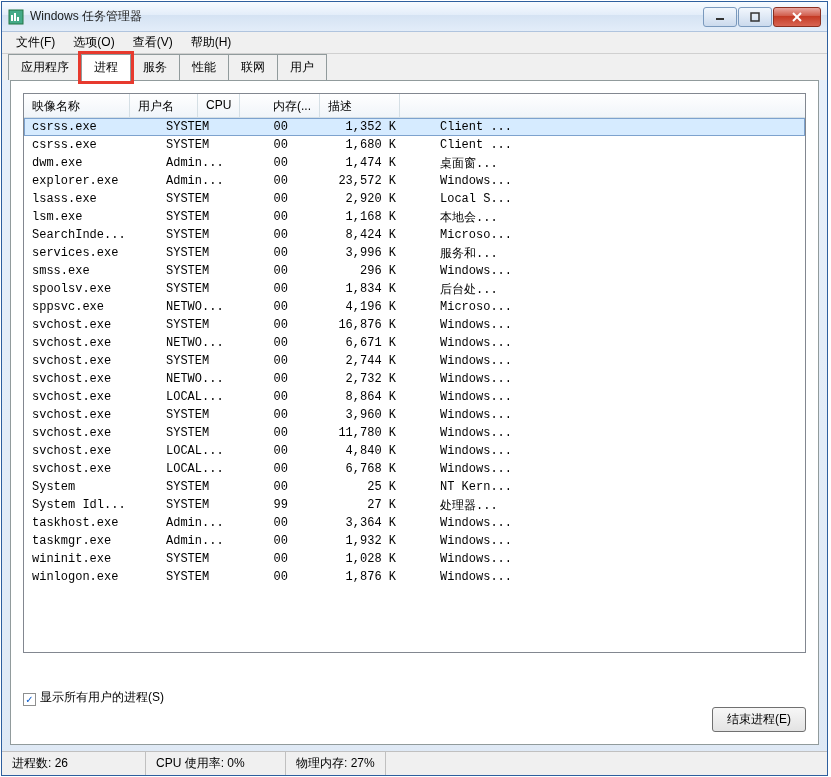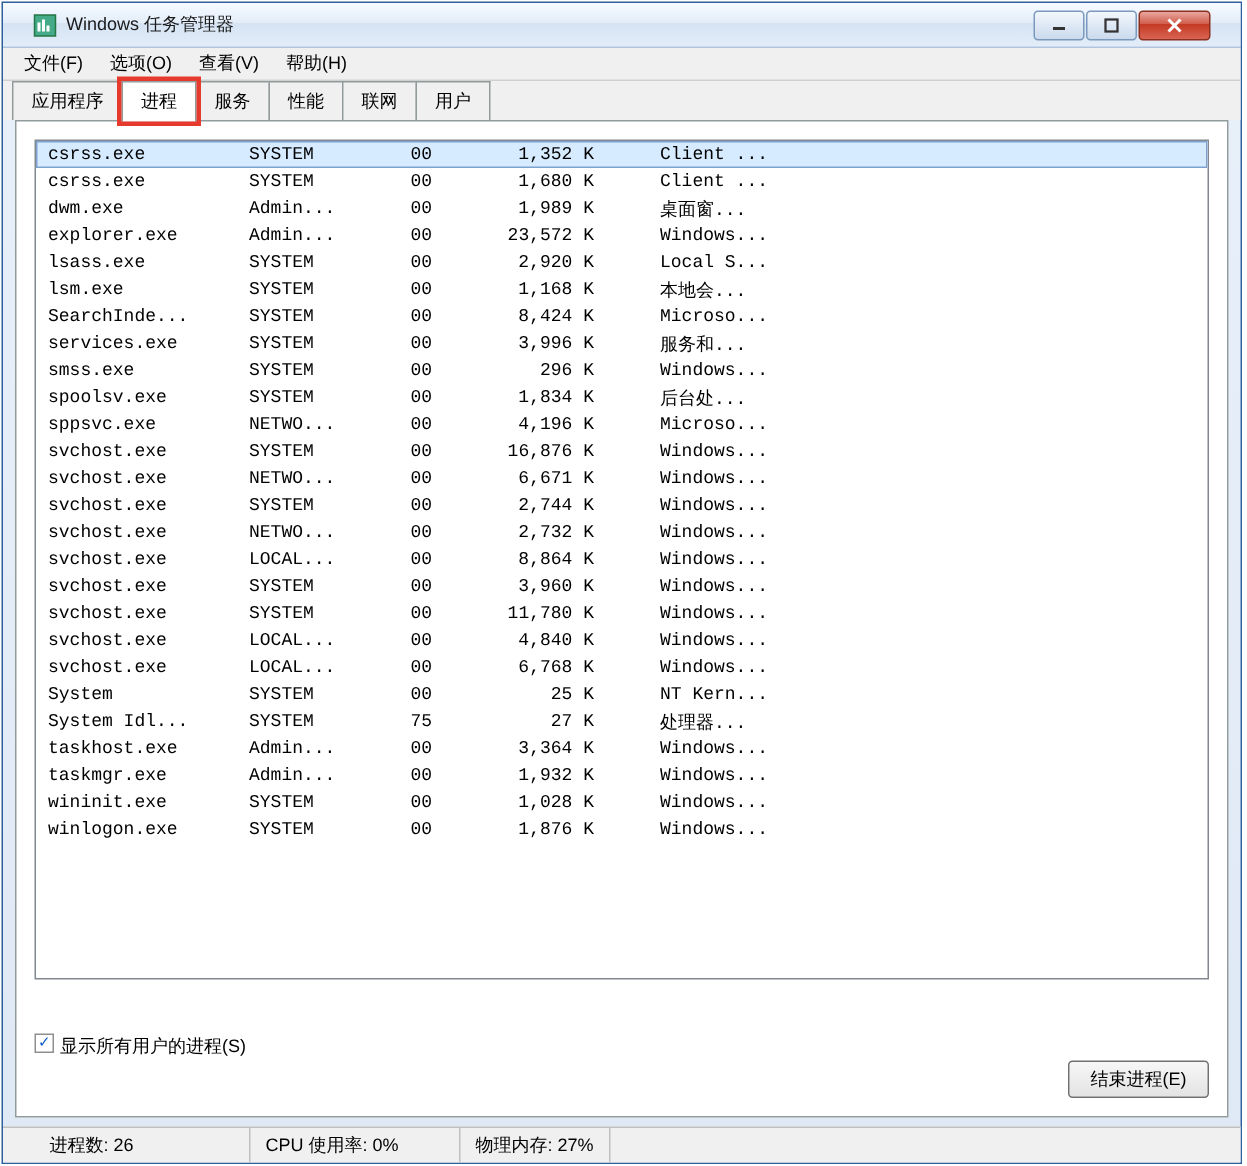--- a/index.html
+++ b/index.html
@@ -18,21 +18,21 @@
       background: linear-gradient(#e8f0fa, #dfe9f5);
       display: flex;
       flex-direction: column;
       margin: 1px;
     }
     .titlebar {
       height: 30px;
       background: linear-gradient(#f7fbff, #e3edf9 45%, #d5e3f3 46%, #e3edf9);
       display: flex;
       align-items: center;
-      padding: 0 20px;
+      padding: 0 6px;
       border-bottom: 1px solid #b0c4de;
     }
     .titlebar .app-icon {
       width: 16px;
       height: 16px;
       margin-right: 6px;
       display: inline-block;
     }
     .titlebar .title {
       flex: 1;
@@ -161,21 +161,21 @@
       white-space: nowrap;
       overflow: hidden;
       text-overflow: clip;
     }
     .bottom-row {
       display: flex;
       justify-content: space-between;
       align-items: center;
       margin-top: 10px;
     }
-    .chk-row { display: flex; align-items: flex-start; gap: 4px; }
+    .chk-row { display: flex; align-items: flex-end; gap: 4px; }
     .chk {
       width: 13px; height: 13px;
       border: 1px solid #8e8f8f;
       background: #fff;
       display: inline-flex;
       align-items: center;
       justify-content: center;
     }
     .chk.checked::after {
       content: "✓";
@@ -200,21 +200,21 @@
       align-items: center;
       font-size: 12px;
     }
     .status-cell {
       padding: 0 10px;
       border-right: 1px solid #c0c0c0;
       height: 100%;
       display: flex;
       align-items: center;
     }
-    .status-cell:first-child { width: 144px; margin-left: 21px; }
+    .status-cell:first-child { width: 144px; }
     .status-cell:nth-child(2) { width: 140px; }
   </style>
 </head>
 <body>
 
 <div class="window">
 
   <div class="titlebar">
     <span class="app-icon">
       <svg width="16" height="16" viewBox="0 0 16 16">
@@ -256,40 +256,47 @@
     <div class="tab">应用程序</div>
     <div class="tab active highlighted">进程</div>
     <div class="tab">服务</div>
     <div class="tab">性能</div>
     <div class="tab">联网</div>
     <div class="tab">用户</div>
   </div>
 
   <div class="content">
     <div class="tablewrap">
+      <div class="thead">
+        <div class="th col-image">映像名称</div>
+        <div class="th col-user">用户名</div>
+        <div class="th col-cpu">CPU</div>
+        <div class="th col-mem">内存(...</div>
+        <div class="th col-desc">描述</div>
+      </div>
       <div class="tbody" id="tbody">
           <div class="tr selected">
             <div class="td col-image">csrss.exe</div>
             <div class="td col-user">SYSTEM</div>
             <div class="td col-cpu">00</div>
             <div class="td col-mem">1,352 K</div>
             <div class="td col-desc">Client ...</div>
           </div>
           <div class="tr">
             <div class="td col-image">csrss.exe</div>
             <div class="td col-user">SYSTEM</div>
             <div class="td col-cpu">00</div>
             <div class="td col-mem">1,680 K</div>
             <div class="td col-desc">Client ...</div>
           </div>
           <div class="tr">
             <div class="td col-image">dwm.exe</div>
             <div class="td col-user">Admin...</div>
             <div class="td col-cpu">00</div>
-            <div class="td col-mem">1,989 K</div>
+            <div class="td col-mem">1,474 K</div>
             <div class="td col-desc">桌面窗...</div>
           </div>
           <div class="tr">
             <div class="td col-image">explorer.exe</div>
             <div class="td col-user">Admin...</div>
             <div class="td col-cpu">00</div>
             <div class="td col-mem">23,572 K</div>
             <div class="td col-desc">Windows...</div>
           </div>
           <div class="tr">
@@ -407,21 +414,21 @@
           <div class="tr">
             <div class="td col-image">System</div>
             <div class="td col-user">SYSTEM</div>
             <div class="td col-cpu">00</div>
             <div class="td col-mem">25 K</div>
             <div class="td col-desc">NT Kern...</div>
           </div>
           <div class="tr">
             <div class="td col-image">System Idl...</div>
             <div class="td col-user">SYSTEM</div>
-            <div class="td col-cpu">75</div>
+            <div class="td col-cpu">99</div>
             <div class="td col-mem">27 K</div>
             <div class="td col-desc">处理器...</div>
           </div>
           <div class="tr">
             <div class="td col-image">taskhost.exe</div>
             <div class="td col-user">Admin...</div>
             <div class="td col-cpu">00</div>
             <div class="td col-mem">3,364 K</div>
             <div class="td col-desc">Windows...</div>
           </div>

